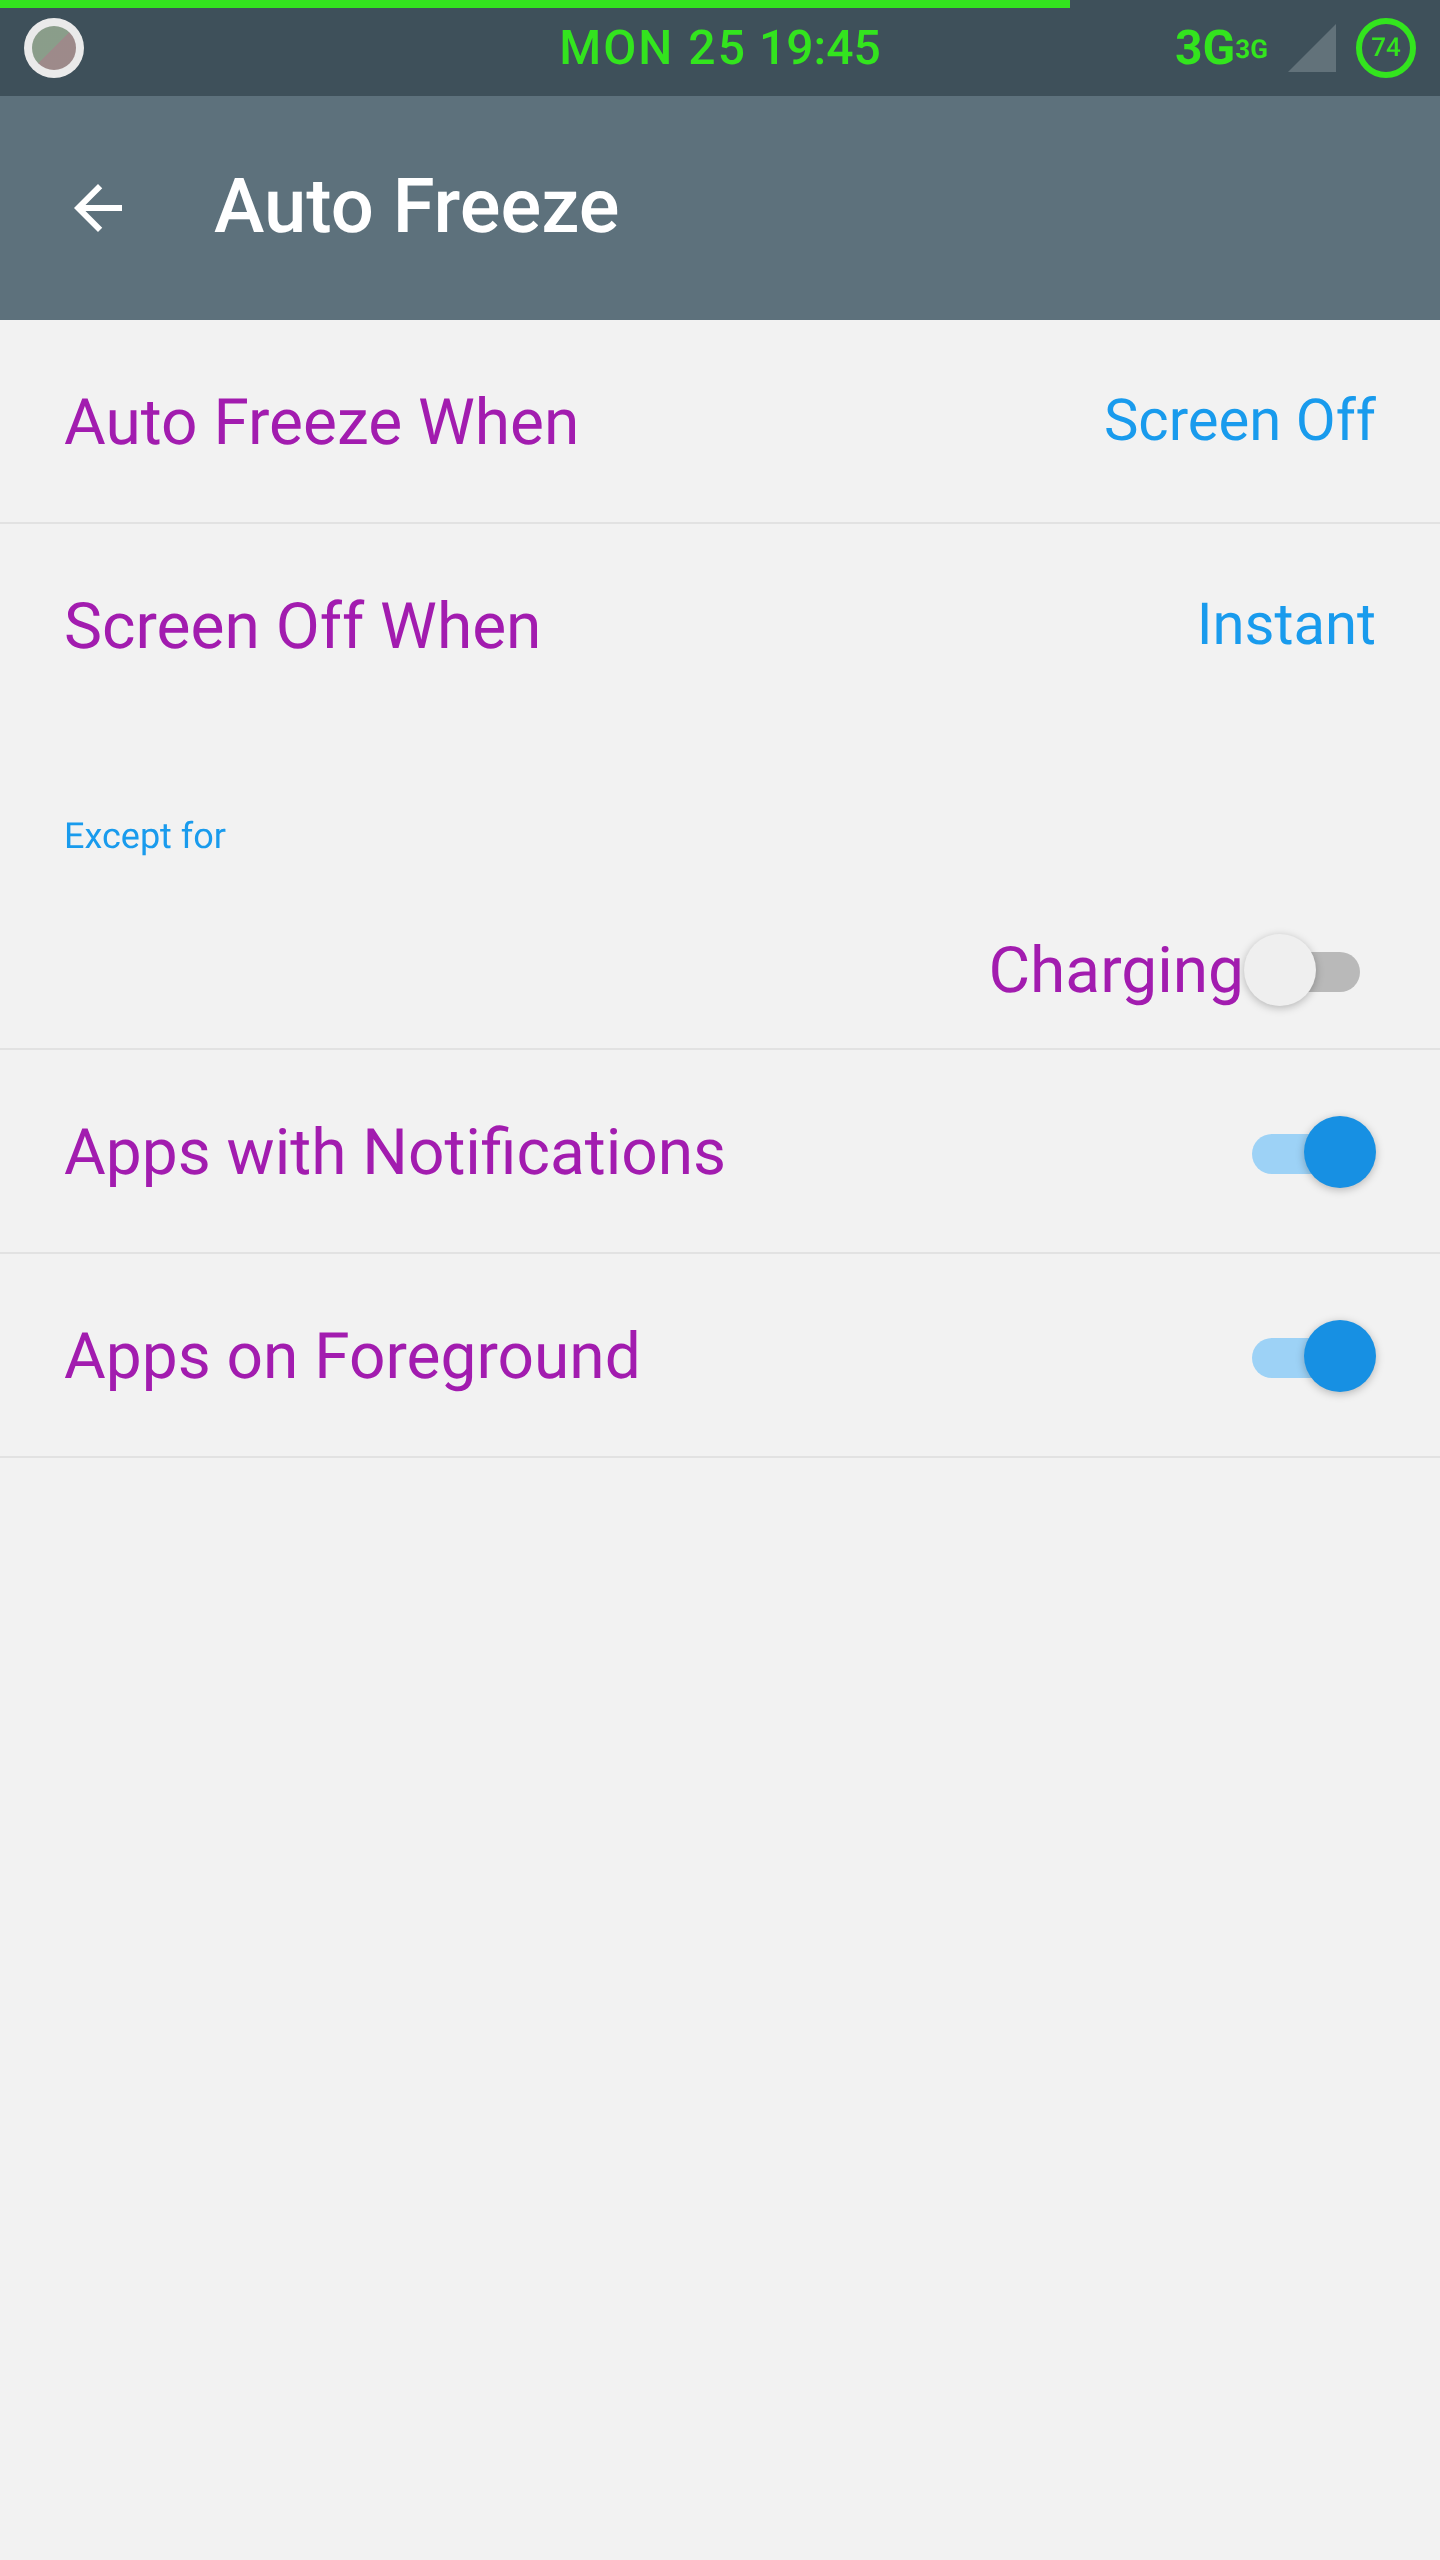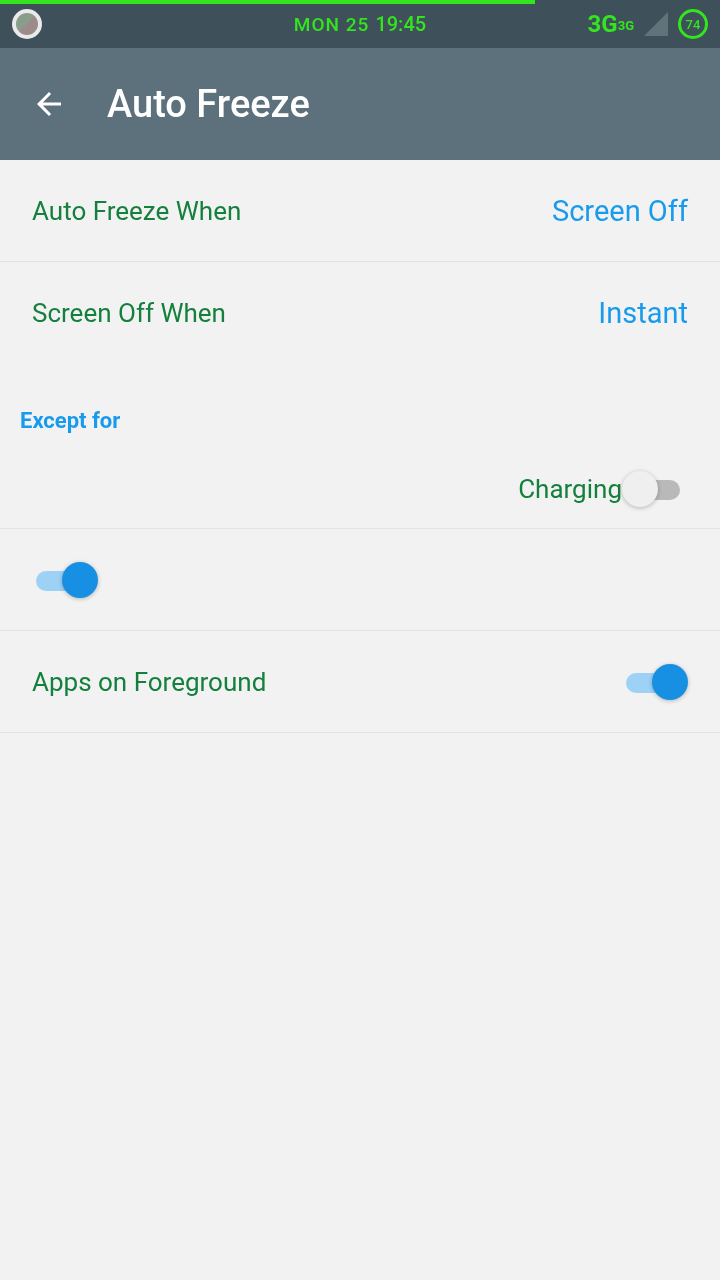--- a/index.html
+++ b/index.html
@@ -51,22 +51,22 @@
     .status-center {
       position: absolute;
       left: 50%;
       transform: translateX(-50%);
       color: #33e41e;
       display: flex;
       align-items: baseline;
       gap: 6px;
       font-weight: 500;
     }
-    .status-date { font-size: 19px; letter-spacing: 1px; }
-    .status-time { font-size: 20px; }
+    .status-date { font-size: 24px; letter-spacing: 1px; }
+    .status-time { font-size: 24px; }
     .status-right {
       display: flex;
       align-items: center;
       gap: 10px;
       color: #33e41e;
     }
     .net-3g { font-size: 24px; font-weight: 700; display: flex; align-items: flex-start; }
     .net-3g-sup { font-size: 13px; font-weight: 700; margin-top: 2px; }
     .signal-tri {
       width: 0; height: 0;
@@ -108,34 +108,34 @@
     .row {
       display: flex;
       align-items: center;
       justify-content: space-between;
       padding: 0 32px;
       height: 102px;
       border-bottom: 1px solid #e2e2e2;
     }
     .row.no-border { border-bottom: none; }
     .row-label {
-      font-size: 26px;
-      color: #15803d;
+      font-size: 32px;
+      color: #a21caf;
     }
     .row-value {
       font-size: 29px;
       color: #199bed;
       font-weight: 400;
       margin-left: 32px;
     }
     .section-header {
-      font-size: 22px;
+      font-size: 18px;
       color: #199bed;
-      font-weight: 700;
-      padding: 44px 20px 6px;
+      font-weight: 400;
+      padding: 44px 32px 6px;
     }
     .toggle {
       width: 66px;
       height: 40px;
       position: relative;
     }
     .toggle-track {
       position: absolute;
       top: 11px;
       left: 4px;
@@ -210,20 +210,21 @@
 
   <div class="row row-section-first">
     <span class="row-label">Charging</span>
     <div class="toggle off">
       <div class="toggle-track"></div>
       <div class="toggle-thumb"></div>
     </div>
   </div>
 
   <div class="row">
+    <span class="row-label">Apps with Notifications</span>
     <div class="toggle on">
       <div class="toggle-track"></div>
       <div class="toggle-thumb"></div>
     </div>
   </div>
 
   <div class="row">
     <span class="row-label">Apps on Foreground</span>
     <div class="toggle on">
       <div class="toggle-track"></div>

